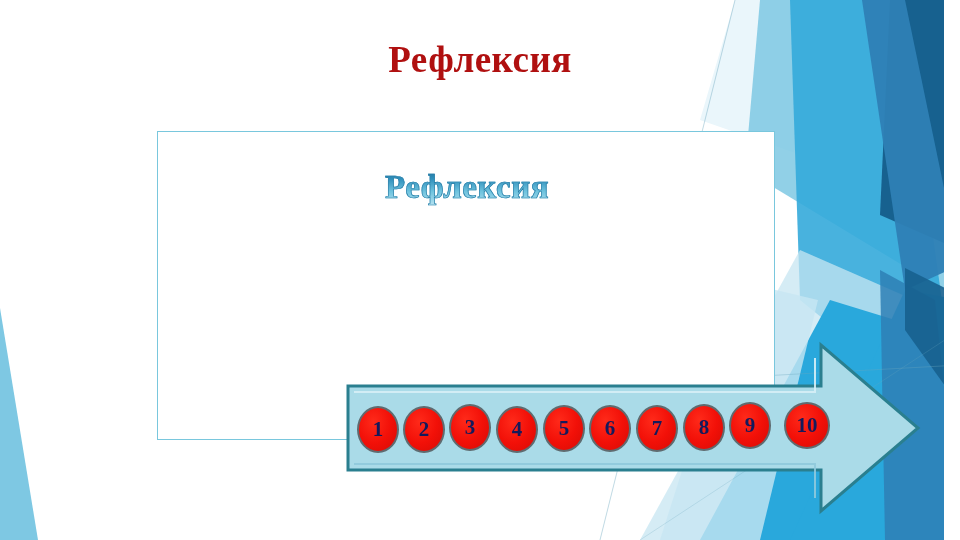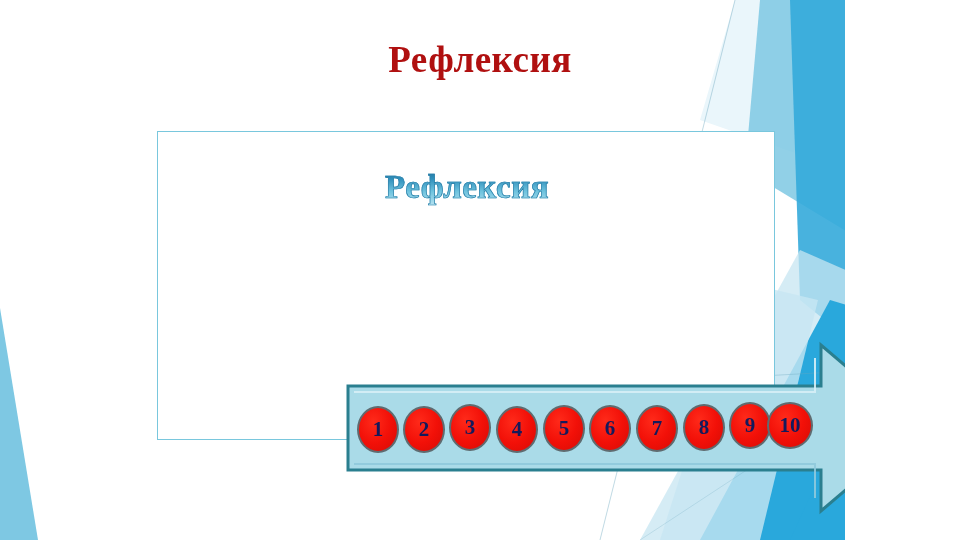--- a/index.html
+++ b/index.html
@@ -8,21 +8,21 @@
     background: #ffffff;
   }
   body {
     width: 960px;
     height: 540px;
     overflow: hidden;
     font-family: "Liberation Serif", serif;
   }
   #slide {
     position: relative;
-    width: 845px;
+    width: 944px;
     height: 540px;
     background: #ffffff;
     overflow: hidden;
   }
   #bg-decor {
     position: absolute;
     left: 0; top: 0;
     width: 960px;
     height: 540px;
     pointer-events: none;
@@ -174,21 +174,21 @@
         </div>
         <div class="num-circle" style="left:279px;top:3px;">
           <span>7</span>
         </div>
         <div class="num-circle" style="left:326px;top:2px;">
           <span>8</span>
         </div>
         <div class="num-circle" style="left:372px;top:0px;">
           <span>9</span>
         </div>
-        <div class="num-circle wide" style="left:410px;top:0px;font-family:Liberation Serif, serif;">
+        <div class="num-circle wide" style="left:427px;top:0px;font-family:Liberation Serif, serif;">
           <span>10</span>
         </div>
       </div>
 
     </div>
   </div>
 
 </div>
 
 </body></html>

